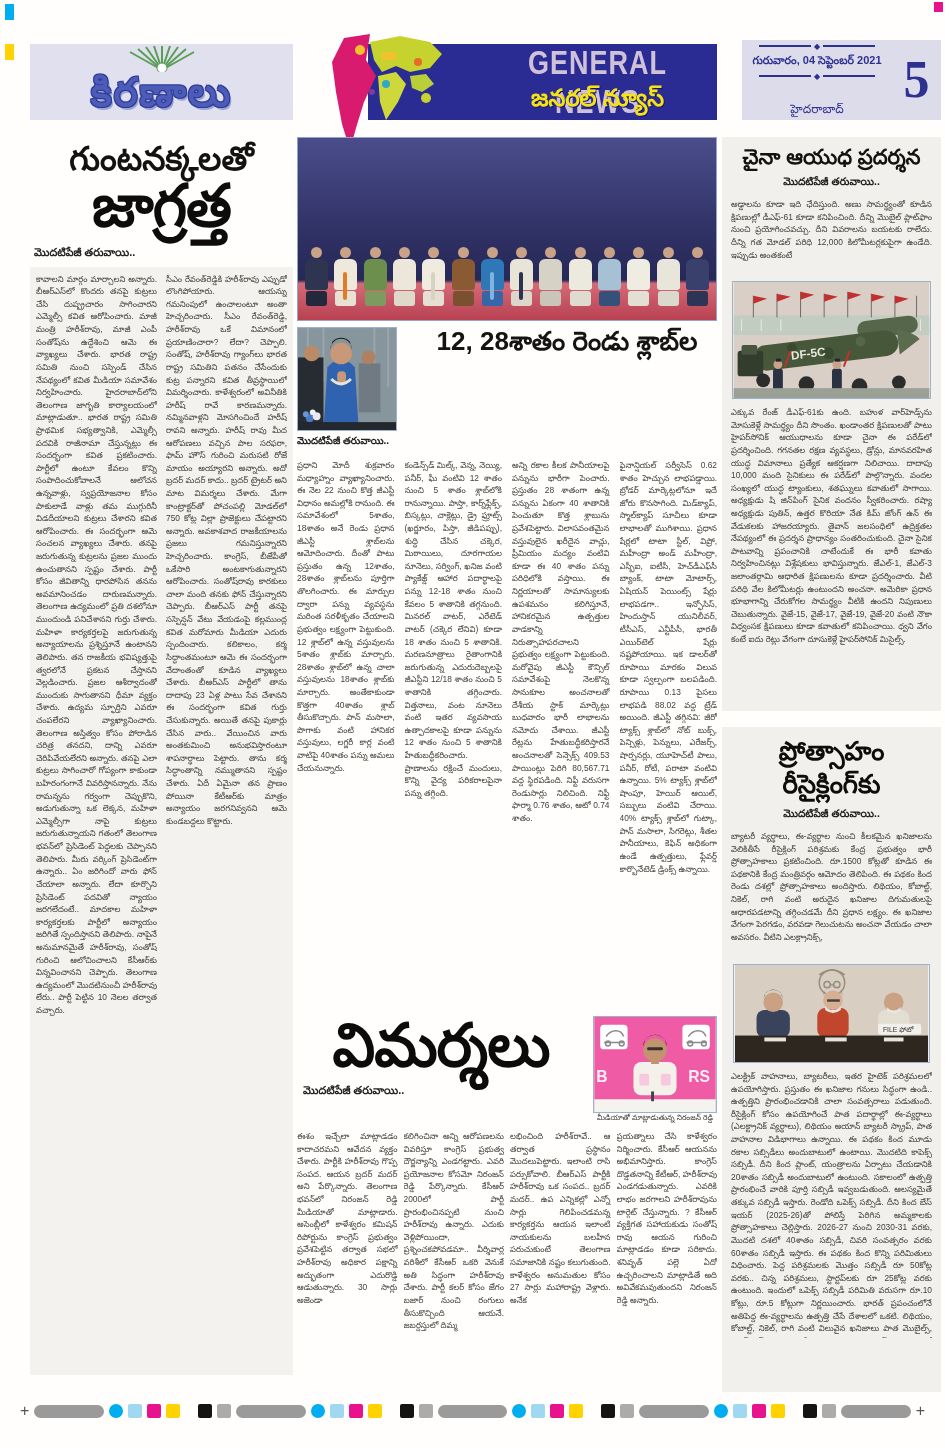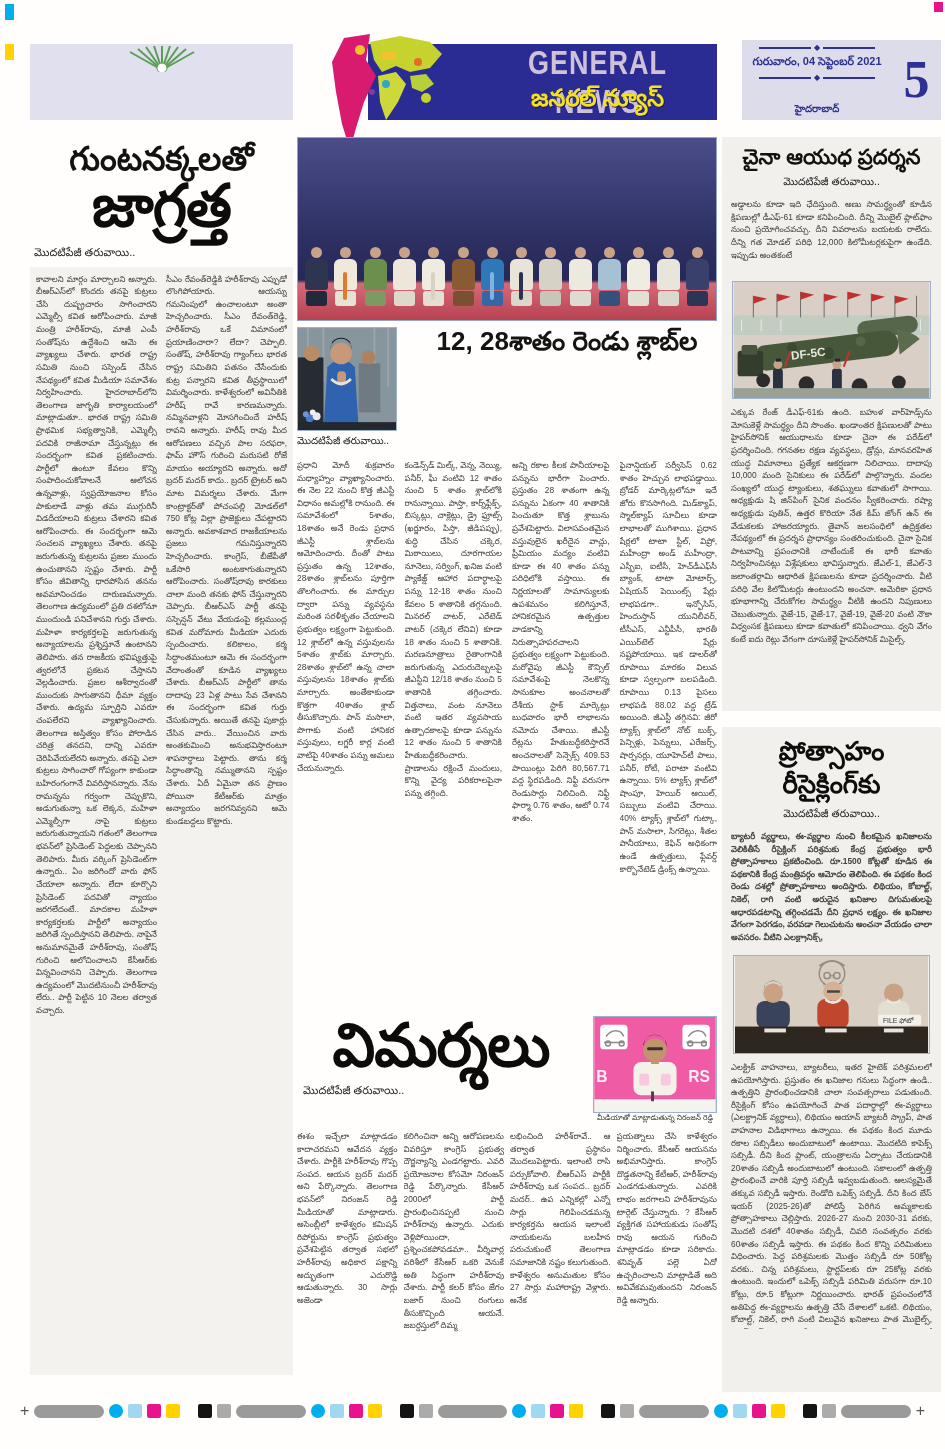--- a/index.html
+++ b/index.html
@@ -18,26 +18,26 @@
   .banner-en { position:absolute; left:118px; right:8px; top:8px; text-align:center; font-size:27px; font-weight:700; letter-spacing:1px;
     color:#cfc2d8; font-family:"Liberation Sans",sans-serif; transform:scaleY(1.25); }
   .banner-te { position:absolute; left:118px; right:8px; top:40px; text-align:center; font-size:24px; font-weight:900; color:#f6e315;
     text-shadow:1px 1px 0 #14147a; }
   #dateblock { position:absolute; left:742px; top:40px; width:199px; height:80px; background:#dcdcea; display:flex; align-items:center; }
   .date-center { width:150px; text-align:center; color:#2e3192; }
   .orn { display:flex; align-items:center; justify-content:center; gap:3px; color:#2e3192; }
   .orn .ln { height:2px; background:#2e3192; width:52px; }
   .orn .dm { font-size:8px; }
   .date-line { font-size:11px; font-weight:700; margin:3px 0; }
-  .city-line { font-size:10px; font-weight:700; margin-top:21px; }
+  .city-line { font-size:12px; font-weight:400; margin-top:21px; }
   .page-num { flex:1; text-align:center; font-family:"Liberation Serif", serif; font-size:52px; font-weight:700; color:#2e3192; line-height:1; }
 
   
   .body-txt { font-size:8.4px; line-height:1.5; color:#45423d; text-align:justify; overflow:hidden; }
-  .cont { font-size:11px; font-weight:400; color:#222; }
+  .cont { font-size:11px; font-weight:700; color:#222; }
   .caption { font-size:7.5px; color:#333; text-align:center; }
 
   
   #left-art { position:absolute; left:30px; top:142px; width:263px; }
   .hl-left1 { font-size:33px; font-weight:900; color:#141210; text-align:center; line-height:1.05; }
   .hl-left2 { font-size:59px; font-weight:900; color:#0d0c0a; text-align:center; line-height:1.0; letter-spacing:-1px; }
   #left-art .cont { display:block; margin:10px 0 6px 4px; }
   .left-panel { background:#f3f2ee; padding:6px; display:flex; gap:9px; height:1108px; }
   .left-panel .body-txt { flex:1; height:100%; }
 
@@ -76,21 +76,21 @@
 
   
   .right-panel { position:absolute; left:722px; width:219px; background:#f1f0ec; padding:8px 9px; }
   #china { top:137px; height:574px; }
   .china-h { font-size:21px; font-weight:900; color:#141210; text-align:center; line-height:1.1; }
   .right-panel .cont { display:block; text-align:center; font-size:10.5px; margin:7px 0 8px; }
   #china .intro { height:76px; margin-bottom:7px; }
   #china .after { height:318px; margin-top:7px; }
   #minerals { top:727px; height:665px; }
   .min-h { font-size:26px; font-weight:900; color:#0e0d0b; text-align:center; line-height:1.25; }
-  #minerals .b1 { height:112px; margin-bottom:13px;font-weight:bold; }
+  #minerals .b1 { height:112px; margin-bottom:22px; }
   #minerals .b2 { height:268px; margin-top:7px; }
   .svg-center { display:block; margin:0 auto; }
 
   
   #printbar { position:absolute; left:20px; top:1402px; width:905px; height:18px; display:flex; align-items:center; gap:5px; }
   .cross { font-size:16px; color:#555; font-weight:400; line-height:1; }
   .cb-bar { height:13px; border-radius:7px; flex:1 1 86px; min-width:60px; }
   .cb-patch { width:14px; height:14px; flex:0 0 14px; border-radius:2px; }
   .cb-patch.round { border-radius:50%; }
   .cb-spacer { width:8px; height:14px; flex:0 0 8px; background:transparent !important; }
@@ -112,20 +112,21 @@
           <line x1="40" y1="24" x2="24" y2="1"></line>
         <line x1="40" y1="24" x2="32" y2="0"></line>
           <line x1="40" y1="24" x2="40" y2="0"></line>
           <line x1="40" y1="24" x2="48" y2="0"></line>
         <line x1="40" y1="24" x2="56" y2="1"></line>
           <line x1="40" y1="24" x2="64" y2="3"></line>
           <line x1="40" y1="24" x2="72" y2="6"></line>
       </g>
       <circle cx="40" cy="22" r="5" fill="#ffffff" stroke="#5a9e55" stroke-width="1"></circle>
     </svg>
+    <div class="mast-title">కిరణాలు</div>
   </div>
 
   <div id="banner">
     <svg class="map" width="132" height="126" viewBox="0 0 132 126">
       <polygon points="18,6 44,2 40,28 50,44 38,70 30,96 24,118 16,92 10,60 6,30" fill="#d81b6e"></polygon>
       <polygon points="44,10 74,4 104,10 116,22 104,36 84,40 70,34 56,40 48,28" fill="#c6d22e"></polygon>
       <polygon points="52,44 70,40 80,52 72,70 60,88 54,70" fill="#cfd83a"></polygon>
       <polygon points="84,44 100,42 108,52 96,60 86,56" fill="#b8cf3a"></polygon>
       <circle cx="34" cy="18" r="5" fill="#f2c12e"></circle>
         <circle cx="62" cy="50" r="4" fill="#2faables" opacity="0"></circle>

